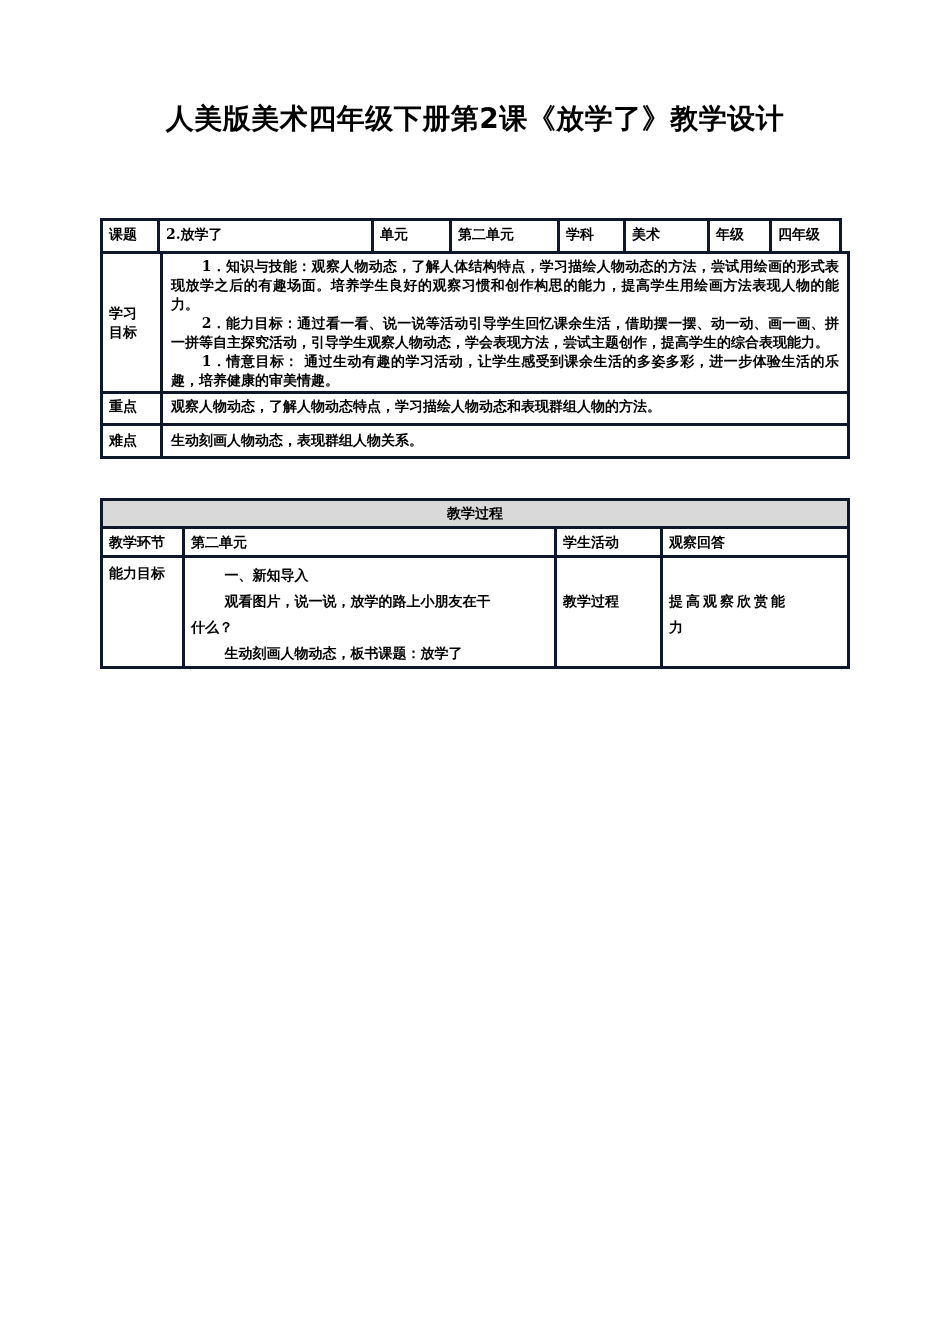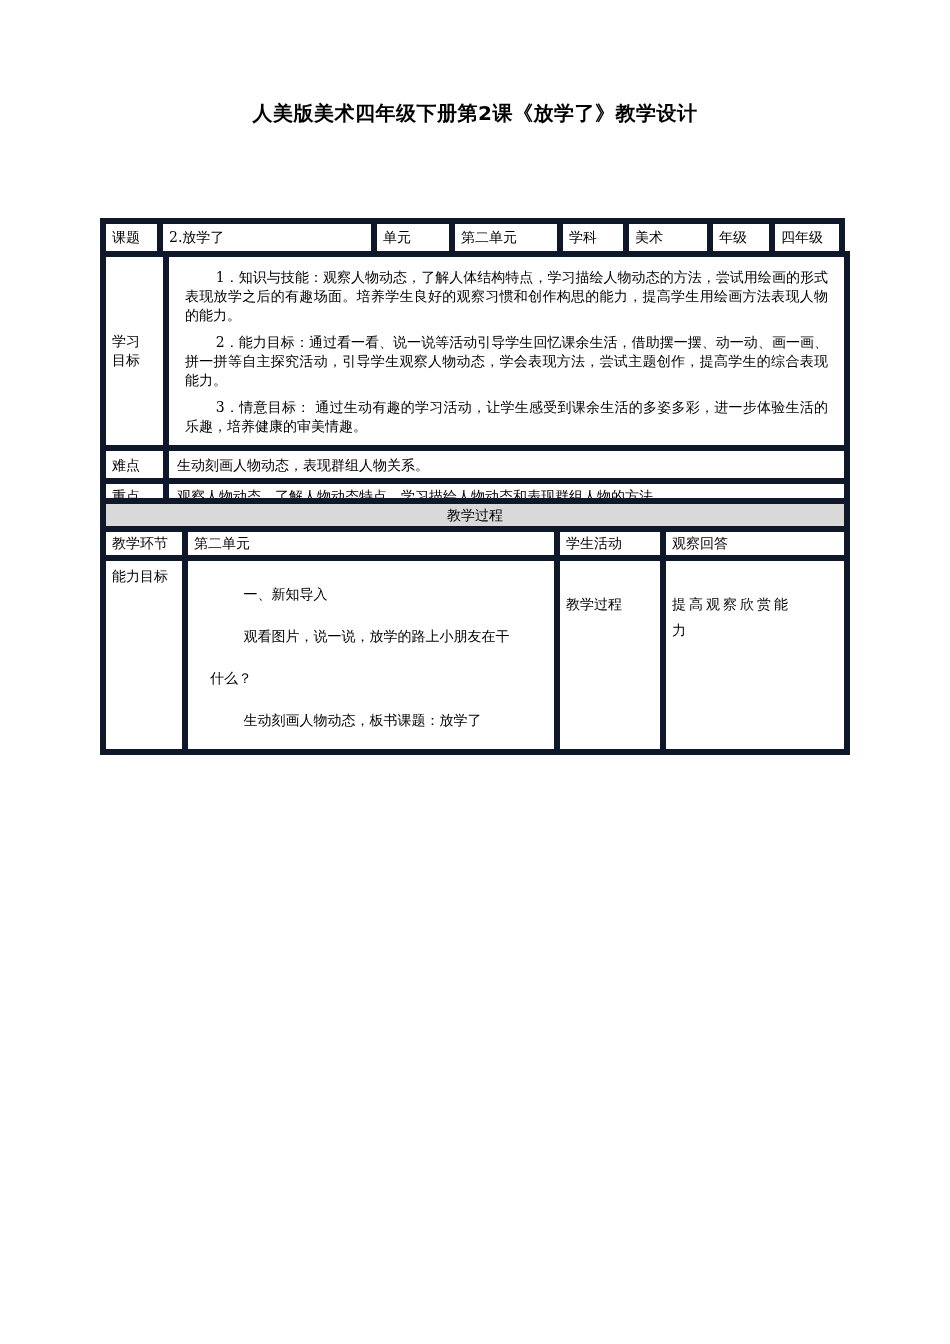--- a/index.html
+++ b/index.html
@@ -3,41 +3,41 @@
 <meta charset="utf-8">
 <style>
   html, body { margin: 0; padding: 0; background: #ffffff; }
   body {
     width: 950px; height: 1344px; position: relative; overflow: hidden;
     font-family: "DejaVu Serif", "Liberation Serif", serif;
     color: #000;
   }
   .title {
     position: absolute; left: 0; top: 100px; width: 950px;
-    text-align: center; font-size: 20px; font-weight: bold;
+    text-align: center; font-size: 28px; font-weight: bold;
     font-family: "DejaVu Sans", "Liberation Sans", sans-serif;
     letter-spacing: 0.5px;
   }
   table { border-collapse: collapse; position: absolute; font-size: 14px; }
-  td { border: 6px solid #0f172a; vertical-align: top; padding: 0 6px; line-height: 19px; }
+  td { border: 3px solid #0f172a; vertical-align: top; padding: 0 6px; line-height: 19px; font-weight: bold; }
 
   
   .t1-row1 { left: 100px; top: 218px; }
   .t1-row1 td { height: 33px; padding-top: 4px; box-sizing: border-box; }
   .t1 { left: 100px; top: 251px; width: 750px; }
   .t1 .lbl { width: 45px; vertical-align: middle; padding: 0 6px; }
   .t1 .goal-cell { padding: 3px 8px 1px 8px; text-align: justify; }
-  .t1 .goal-cell p { margin: 8px; text-indent: 2.2em; }
+  .t1 .goal-cell p { margin: 0; text-indent: 2.2em; }
 
   
   .t2 { left: 100px; top: 498px; width: 750px; }
   .t2 .head { background: #d9d9d9; text-align: center; height: 28px; box-sizing: border-box; vertical-align: middle; }
   .t2 .cols td { text-align: left; height: 29px; box-sizing: border-box; vertical-align: middle; }
   .t2 .body td { padding-top: 6px; line-height: 26px; }
-  .t2 .body p { margin: 16px; text-indent: 2.4em; }
+  .t2 .body p { margin: 0; text-indent: 2.4em; }
   .t2 .body p.noindent { text-indent: 0; }
   .justify-wide { letter-spacing: 3px; }
 </style>
 </head>
 <body>
 
 <div class="title">人美版美术四年级下册第2课《放学了》教学设计</div>
 
 <table class="t1-row1">
   <tbody>
@@ -57,30 +57,30 @@
 <table class="t1">
   <tbody>
       <tr>
     <td class="lbl">
       <div>学习</div>
       <div>目标</div>
     </td>
     <td class="goal-cell">
       <p>1．知识与技能：观察人物动态，了解人体结构特点，学习描绘人物动态的方法，尝试用绘画的形式表现放学之后的有趣场面。培养学生良好的观察习惯和创作构思的能力，提高学生用绘画方法表现人物的能力。</p>
       <p>2．能力目标：通过看一看、说一说等活动引导学生回忆课余生活，借助摆一摆、动一动、画一画、拼一拼等自主探究活动，引导学生观察人物动态，学会表现方法，尝试主题创作，提高学生的综合表现能力。</p>
-      <p>3．情意目标：  通过生动有趣的学习活动，让学生感受到课余生活的多姿多彩，进一步体验生活的乐趣，培养健康的审美情趣。</p>
+      <p>1．情意目标：  通过生动有趣的学习活动，让学生感受到课余生活的多姿多彩，进一步体验生活的乐趣，培养健康的审美情趣。</p>
     </td>
+  </tr>
+  <tr>
+    <td class="lbl" style="vertical-align:top;height:32px;padding-top:3px;box-sizing:border-box">重点</td>
+    <td style="padding:3px 8px 0 8px">观察人物动态，了解人物动态特点，学习描绘人物动态和表现群组人物的方法。</td>
   </tr>
   <tr>
     <td class="lbl" style="vertical-align:top;height:33px;padding-top:5px;box-sizing:border-box">难点</td>
     <td style="padding:5px 8px 0 8px">生动刻画人物动态，表现群组人物关系。</td>
-  </tr>
-  <tr>
-    <td class="lbl" style="vertical-align:top;height:32px;padding-top:3px;box-sizing:border-box">重点</td>
-    <td style="padding:3px 8px 0 8px">观察人物动态，了解人物动态特点，学习描绘人物动态和表现群组人物的方法。</td>
   </tr>
 </tbody>
   </table>
 
 <table class="t2">
   <tbody>
       <tr>
     <td class="head" colspan="4">教学过程</td>
   </tr>
   <tr class="cols">

